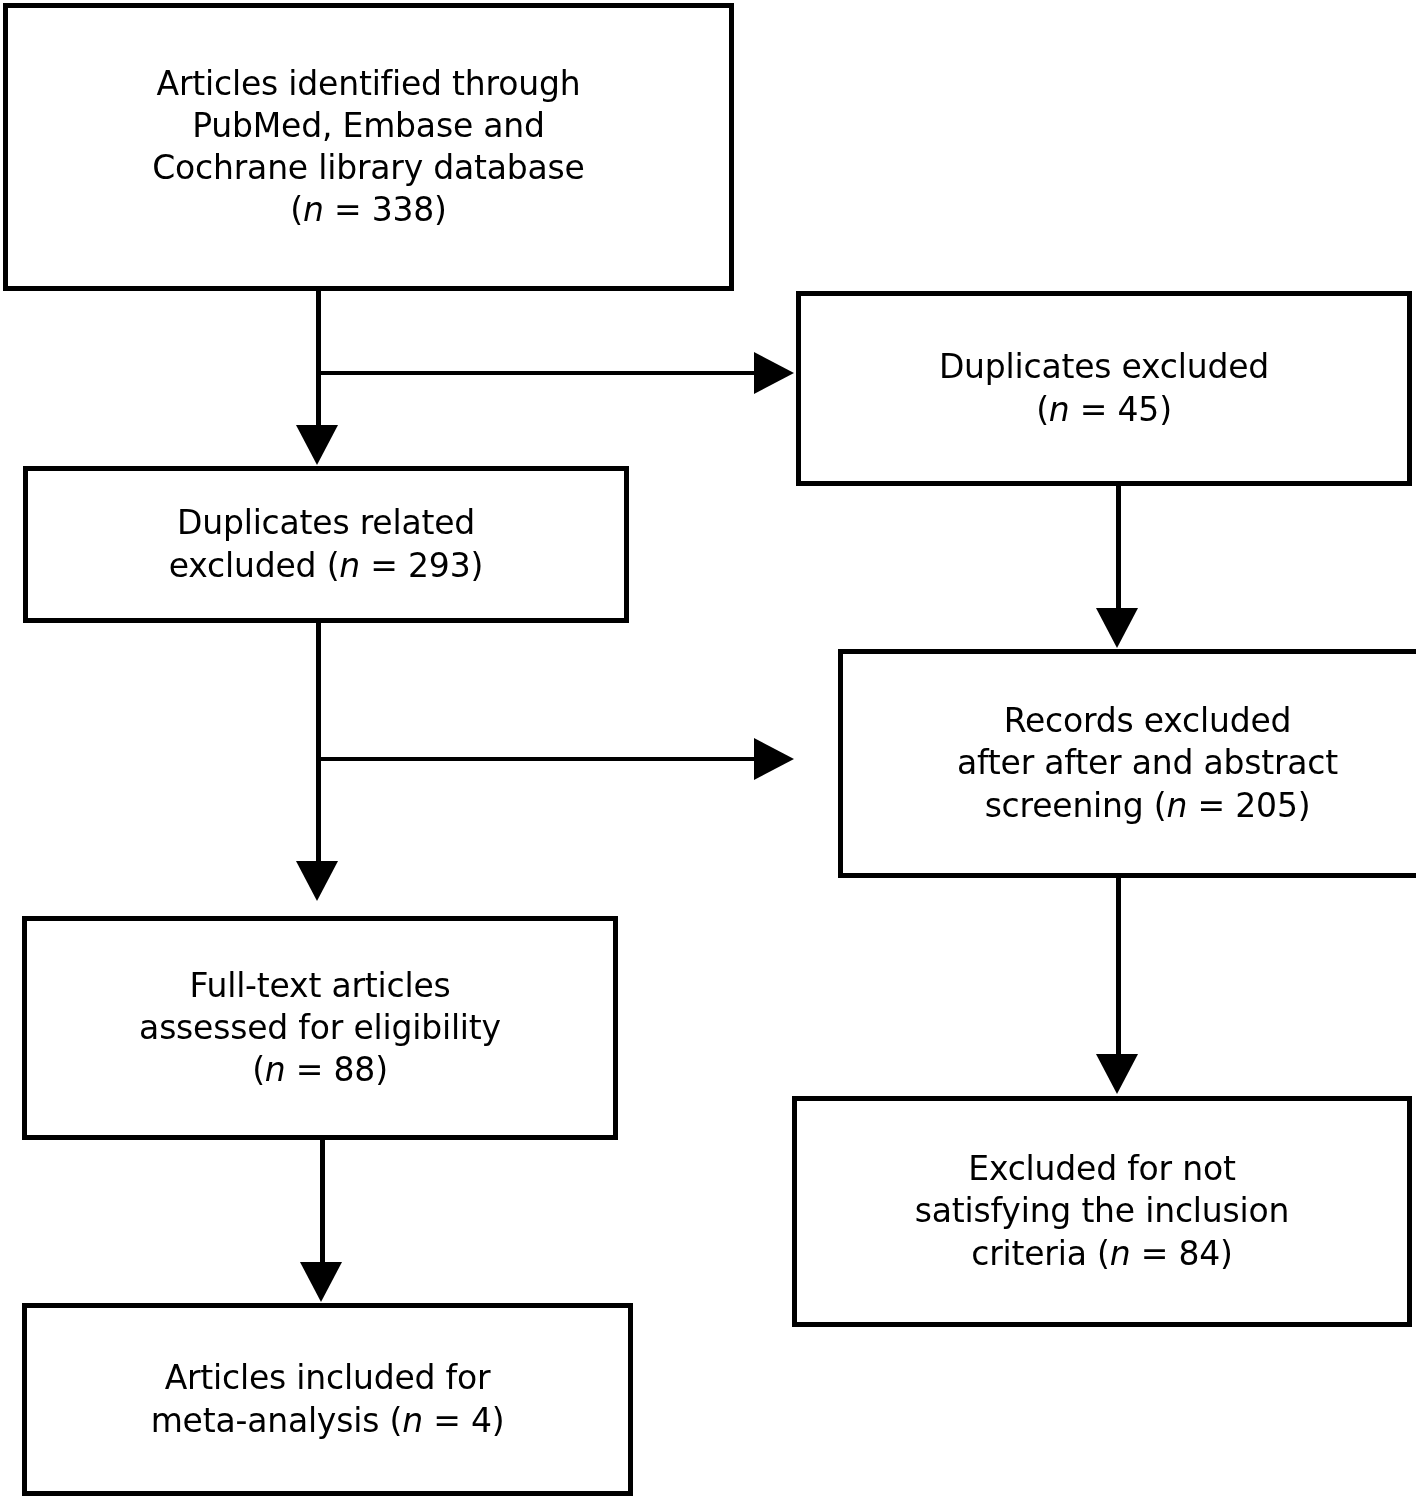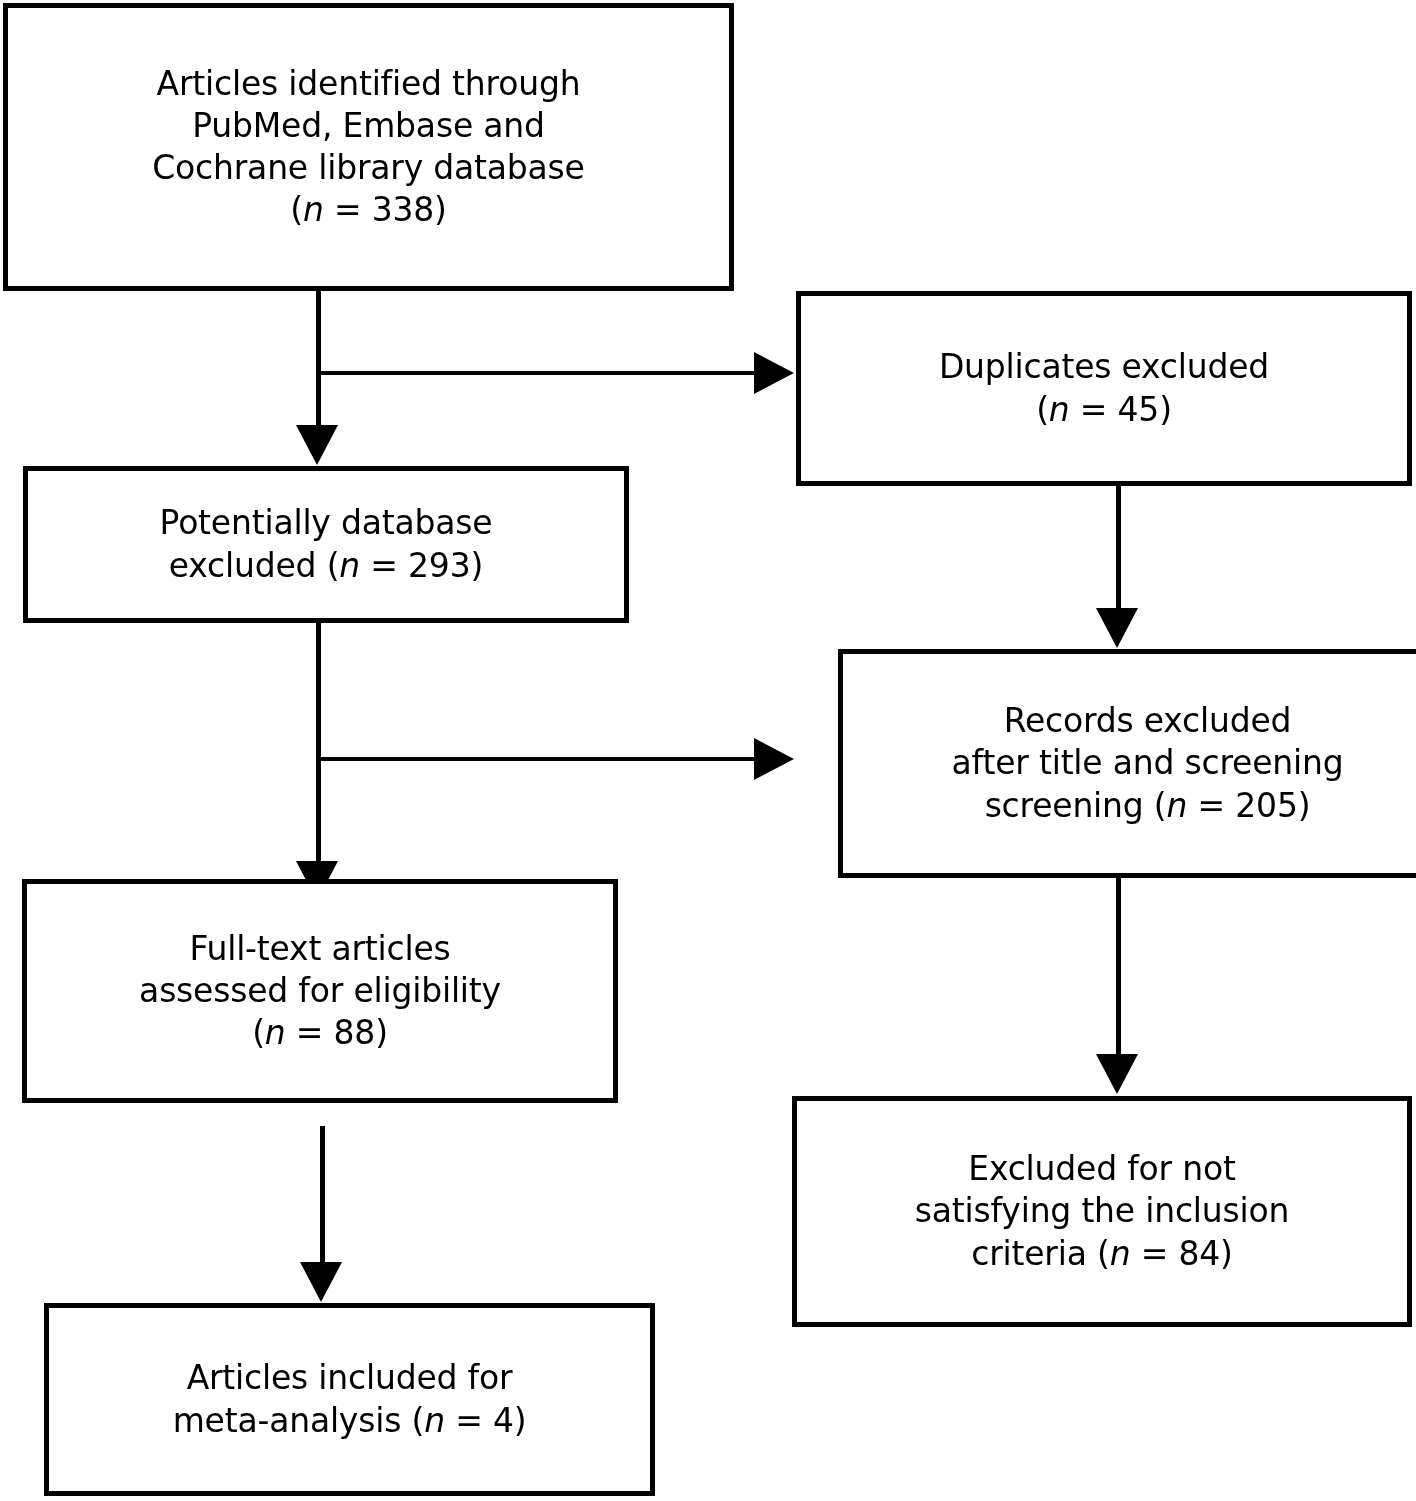--- a/index.html
+++ b/index.html
@@ -39,23 +39,23 @@
   }
   .node .txt i {
     font-style: italic;
   }
 
   
   #node-identified   { left: 3px;   top: 3px;    width: 731px; height: 288px; }
   #node-duplicates   { left: 796px; top: 291px;  width: 616px; height: 195px; }
   #node-potential    { left: 23px;  top: 466px;  width: 606px; height: 157px; }
   #node-records-exc  { left: 838px; top: 649px;  width: 619px; height: 229px; }
-  #node-fulltext     { left: 22px;  top: 879px;  width: 596px; height: 224px; justify-content: center; }
+  #node-fulltext     { left: 22px;  top: 916px;  width: 596px; height: 224px; justify-content: center; }
   #node-excluded-crit{ left: 792px; top: 1096px; width: 620px; height: 231px; align-items: center; }
-  #node-included     { left: 22px;  top: 1303px; width: 611px; height: 193px; margin-left: 22px; }
+  #node-included     { left: 22px;  top: 1303px; width: 611px; height: 193px; }
 
   
   .vline {
     position: absolute;
     width: 5px;
     background: #000000;
   }
   .hline {
     position: absolute;
     height: 4px;
@@ -134,25 +134,25 @@
 
   <div class="node" id="node-identified">
     <span class="txt"><span>Articles identified through</span><br><span>PubMed, Embase and</span><br><span>Cochrane library database</span><br><span>(</span><i>n</i><span> = 338)</span></span>
   </div>
 
   <div class="node" id="node-duplicates">
     <span class="txt"><span>Duplicates excluded</span><br><span>(</span><i>n</i><span> = 45)</span></span>
   </div>
 
   <div class="node" id="node-potential">
-    <span class="txt"><span>Potentially database</span><br><span>excluded </span><span>(</span><i>n</i><span> = 293)</span></span>
+    <span class="txt"><span>Duplicates related</span><br><span>excluded </span><span>(</span><i>n</i><span> = 293)</span></span>
   </div>
 
   <div class="node" id="node-records-exc">
-    <span class="txt"><span>Records excluded</span><br><span>after title and screening</span><br><span>screening </span><span>(</span><i>n</i><span> = 205)</span></span>
+    <span class="txt"><span>Records excluded</span><br><span>after after and abstract</span><br><span>screening </span><span>(</span><i>n</i><span> = 205)</span></span>
   </div>
 
   <div class="node" id="node-fulltext">
     <span class="txt"><span>Full-text articles</span><br><span>assessed for eligibility</span><br><span>(</span><i>n</i><span> = 88)</span></span>
   </div>
 
   <div class="node" id="node-excluded-crit">
     <span class="txt"><span>Excluded for not</span><br><span>satisfying the inclusion</span><br><span>criteria </span><span>(</span><i>n</i><span> = 84)</span></span>
   </div>
 

